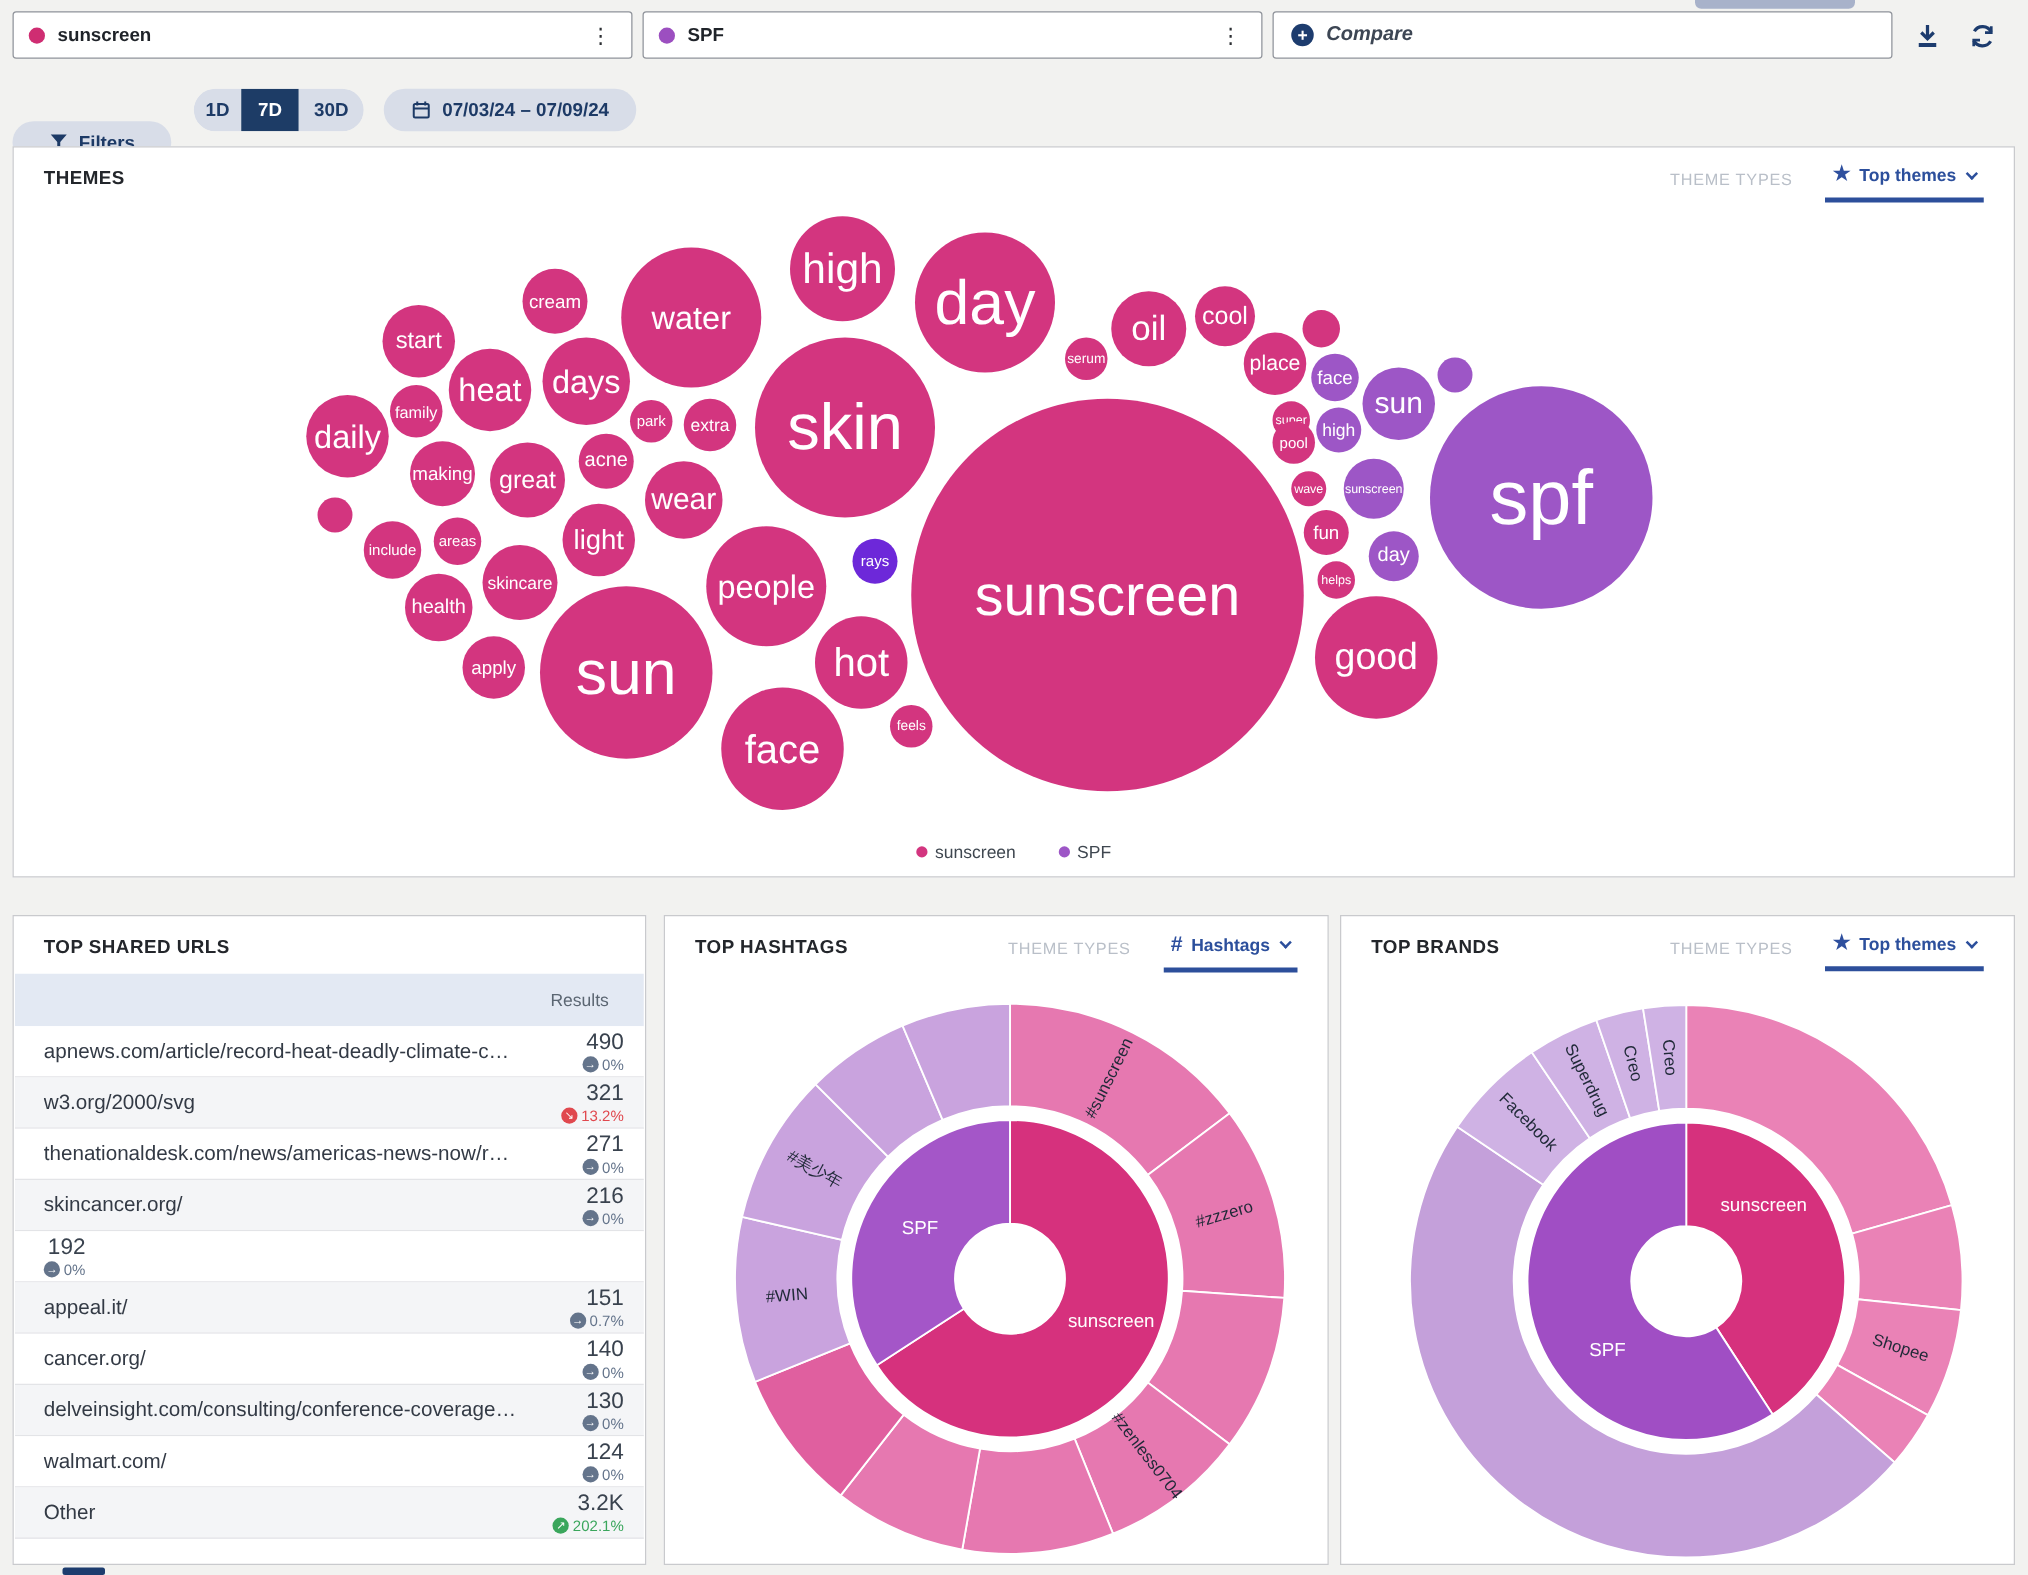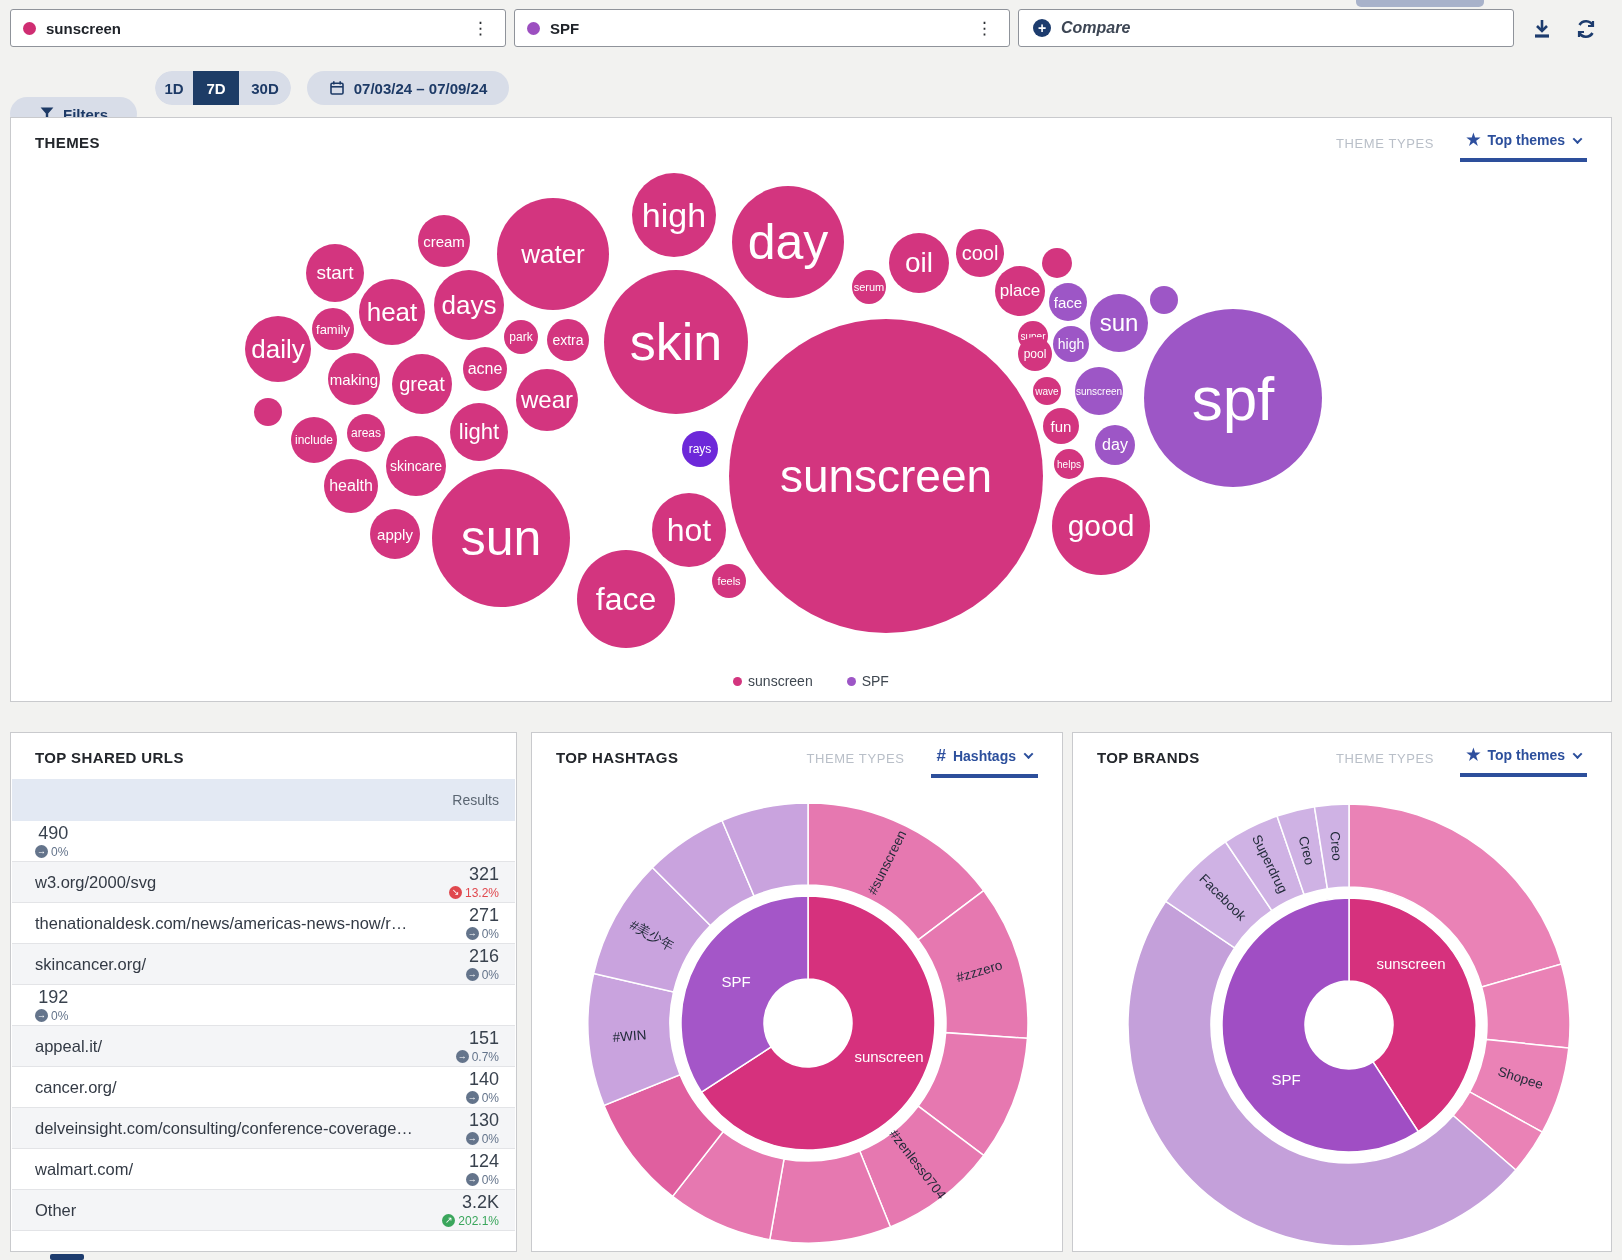--- a/index.html
+++ b/index.html
@@ -34,21 +34,21 @@
   .chev { width:7px; height:7px; border-right:2px solid #2c4f9c; border-bottom:2px solid #2c4f9c; transform:rotate(45deg) translate(-1px,-1px); margin-left:2px; }
 
   
   .bubble-layer { position:absolute; inset:0; }
   .bubble { position:absolute; border-radius:50%; color:#fff; display:flex; align-items:center; justify-content:center; font-weight:500; cursor:pointer; white-space:nowrap; }
   .themes-legend { position:absolute; left:0; right:0; bottom:12px; display:flex; justify-content:center; gap:34px; }
   .legend-item { display:flex; align-items:center; gap:6px; font-size:14px; color:#3f4750; }
   .legend-dot { width:9px; height:9px; border-radius:50%; }
 
   
-  .tbl-head { position:absolute; left:1px; right:1px; top:46px; height:42px; background:#e3e9f3; display:flex; align-items:center; justify-content:flex-end; padding-right:16px; font-size:14px; color:#5b6672; }
+  .tbl-head { position:absolute; left:1px; right:1px; top:46px; height:42px; background:#e3e9f3; display:flex; align-items:center; justify-content:flex-end; padding-right:28px; font-size:14px; color:#5b6672; }
   .tbl-body { position:absolute; left:1px; right:1px; top:88px; }
   .url-row { display:flex; align-items:center; height:41px; padding:0 16px 0 23px; border-bottom:1px solid #e3e4e7; background:#fff; }
   .url-row.alt { background:#f4f5f7; }
   .url-cell { flex:1; font-size:16.5px; color:#333a45; white-space:nowrap; overflow:hidden; }
   .res-cell { text-align:right; line-height:1; }
   .res-val { font-size:18px; color:#39424e; }
   .res-chg { margin-top:3px; font-size:12px; display:flex; align-items:center; justify-content:flex-end; gap:3px; }
   .chg-ic { width:13px; height:13px; border-radius:50%; color:#fff; font-size:9px; display:inline-flex; align-items:center; justify-content:center; line-height:1; }
   .bottom-artifact { position:absolute; left:50px; top:1254px; width:34px; height:6px; background:#1d3c6e; border-radius:2px; }
 
@@ -158,20 +158,21 @@
       <div class="bubble" style="left: 243px; top: 280px; width: 28px; height: 28px; background: rgb(211, 53, 127); font-size: 10px;"></div>
       <div class="bubble" style="left: 280px; top: 299px; width: 46px; height: 46px; background: rgb(211, 53, 127); font-size: 12px;">include</div>
       <div class="bubble" style="left: 336px; top: 296px; width: 38px; height: 38px; background: rgb(211, 53, 127); font-size: 12px;">areas</div>
       <div class="bubble" style="left: 439px; top: 285px; width: 58px; height: 58px; background: rgb(211, 53, 127); font-size: 22px;">light</div>
       <div class="bubble" style="left: 505px; top: 251px; width: 62px; height: 62px; background: rgb(211, 53, 127); font-size: 24px;">wear</div>
       <div class="bubble" style="left: 1032px; top: 290px; width: 36px; height: 36px; background: rgb(211, 53, 127); font-size: 15px;">fun</div>
       <div class="bubble" style="left: 1084px; top: 307px; width: 40px; height: 40px; background: rgb(157, 86, 198); font-size: 16px;">day</div>
       <div class="bubble" style="left: 1043px; top: 331px; width: 30px; height: 30px; background: rgb(211, 53, 127); font-size: 10px;">helps</div>
       <div class="bubble" style="left: 375px; top: 318px; width: 60px; height: 60px; background: rgb(211, 53, 127); font-size: 14px;">skincare</div>
       <div class="bubble" style="left: 313px; top: 341px; width: 54px; height: 54px; background: rgb(211, 53, 127); font-size: 16px;">health</div>
+      <div class="bubble" style="left: 554px; top: 303px; width: 96px; height: 96px; background: rgb(211, 53, 127); font-size: 26px;">people</div>
       <div class="bubble" style="left: 671px; top: 313px; width: 36px; height: 36px; background: #6d28d9; font-size: 12px; text-align: right;">rays</div>
       <div class="bubble" style="left: 718px; top: 201px; width: 314px; height: 314px; background: rgb(211, 53, 127); font-size: 46px;">sunscreen</div>
       <div class="bubble" style="left: 641px; top: 375px; width: 74px; height: 74px; background: rgb(211, 53, 127); font-size: 32px;">hot</div>
       <div class="bubble" style="left: 1041px; top: 359px; width: 98px; height: 98px; background: rgb(211, 53, 127); font-size: 30px;">good</div>
       <div class="bubble" style="left: 359px; top: 391px; width: 50px; height: 50px; background: rgb(211, 53, 127); font-size: 15px;">apply</div>
       <div class="bubble" style="left: 421px; top: 351px; width: 138px; height: 138px; background: rgb(211, 53, 127); font-size: 50px;">sun</div>
       <div class="bubble" style="left: 566px; top: 432px; width: 98px; height: 98px; background: rgb(211, 53, 127); font-size: 32px;">face</div>
       <div class="bubble" style="left: 701px; top: 446px; width: 34px; height: 34px; background: rgb(211, 53, 127); font-size: 11px;">feels</div>
     </div>
 
@@ -187,20 +188,21 @@
   </div>
 </div>
 
 <div class="panel" style="left:10px;top:732px;width:507px;height:520px;">
   <div class="panel-title">TOP SHARED URLS</div>
   <div class="tbl-head">
     <span>Results</span>
   </div>
   <div class="tbl-body">
       <div class="url-row">
+        <div class="url-cell">apnews.com/article/record-heat-deadly-climate-c…</div>
         <div class="res-cell">
           <div class="res-val">490</div>
           <div class="res-chg" style="color: rgb(100, 116, 139);"><span class="chg-ic" style="background: rgb(100, 116, 139);">→</span>0%</div>
         </div>
       </div>
       <div class="url-row alt">
         <div class="url-cell">w3.org/2000/svg</div>
         <div class="res-cell">
           <div class="res-val">321</div>
           <div class="res-chg" style="color: rgb(224, 72, 78);"><span class="chg-ic" style="background: rgb(224, 72, 78);">↘</span>13.2%</div>

